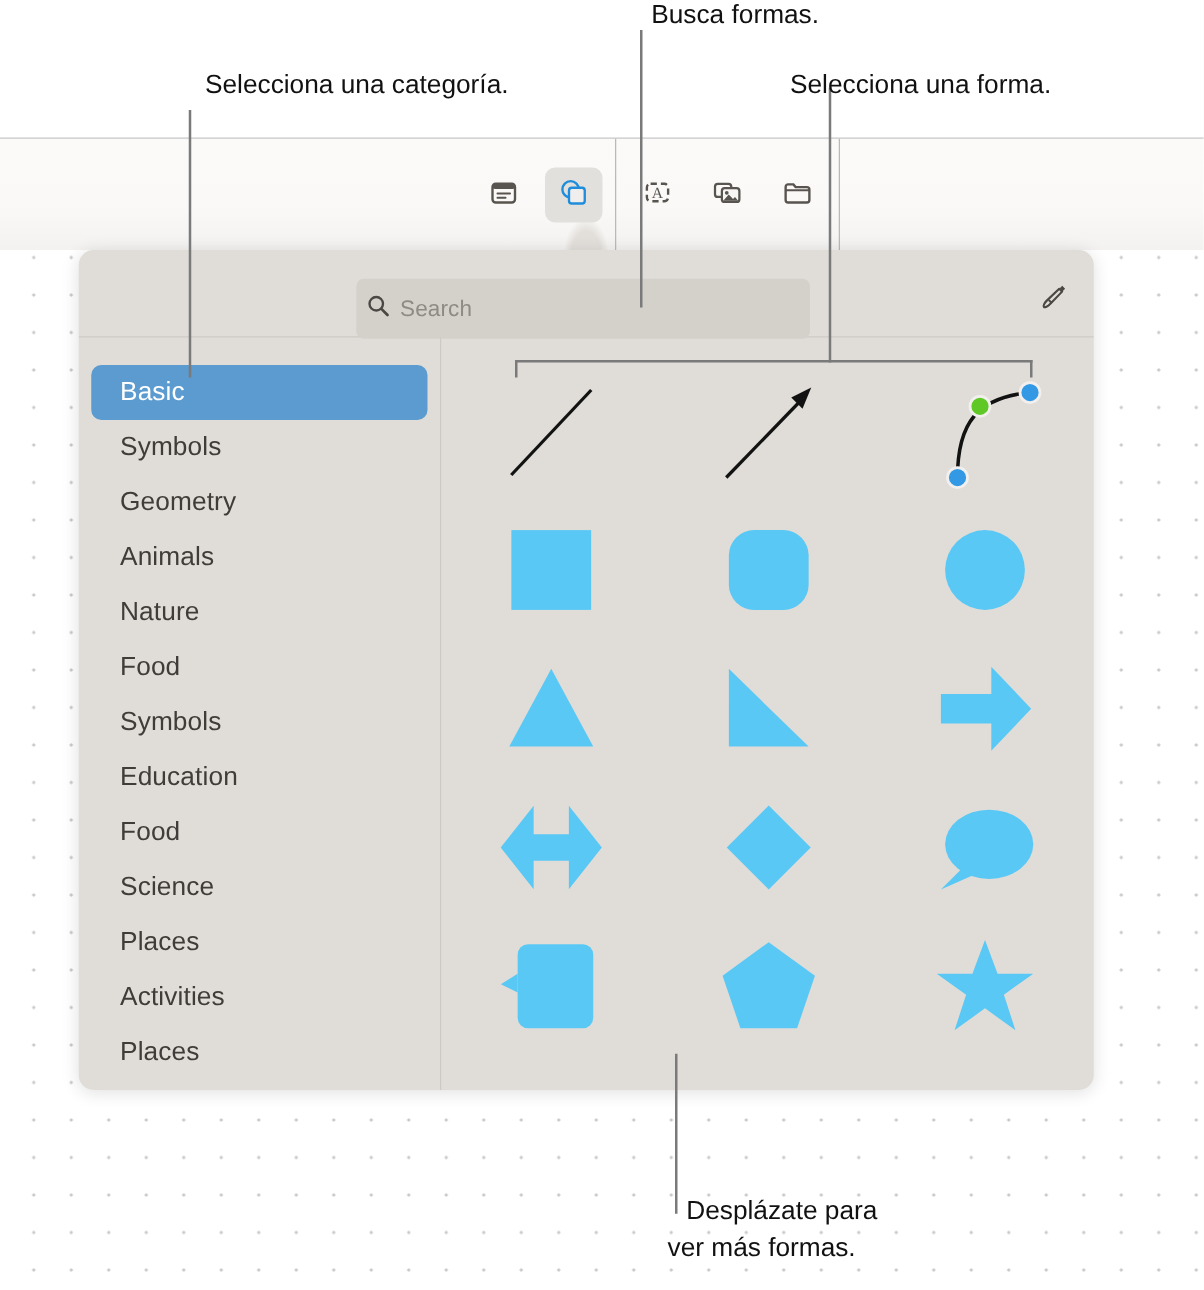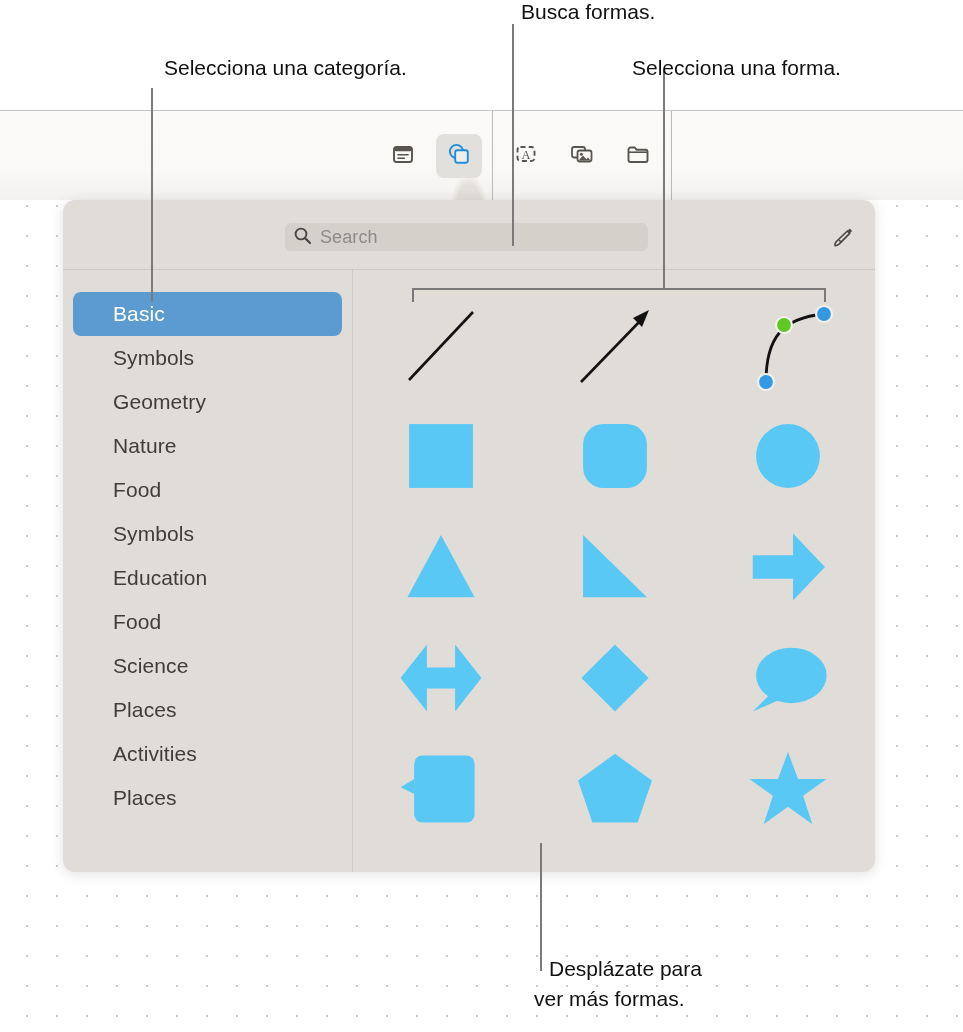--- a/index.html
+++ b/index.html
@@ -99,21 +99,21 @@
     width: 812px;
     height: 70px;
     border-bottom: 1px solid #cdc9c3;
     box-sizing: border-box;
   }
   #search-field {
     position: absolute;
     left: 222px;
     top: 23px;
     width: 363px;
-    height: 28px;
+    height: 48px;
     background: #d4d0ca;
     border-radius: 6px;
     display: flex;
     align-items: center;
     padding: 0 8px;
     box-sizing: border-box;
   }
   #search-placeholder {
     font-size: 18px;
     color: #8e8a85;
@@ -140,21 +140,21 @@
     height: 602px;
     padding-top: 22px;
     box-sizing: border-box;
     border-right: 1px solid #cdc9c3;
   }
   .cat-item {
     height: 44px;
     margin: 0 10px;
     display: flex;
     align-items: center;
-    padding-left: 40px;
+    padding-left: 23px;
     box-sizing: border-box;
     border-radius: 8px;
     font-size: 21px;
     color: #3f3c39;
     letter-spacing: 0.1px;
   }
   .cat-item.selected {
     background: #5b9bd0;
     color: #ffffff;
   }
@@ -304,20 +304,23 @@
     <div class="cat-item selected">
       <span>Basic</span>
     </div>
     <div class="cat-item">
       <span>Symbols</span>
     </div>
     <div class="cat-item">
       <span>Geometry</span>
     </div>
     <div class="cat-item">
+      <span>Animals</span>
+    </div>
+    <div class="cat-item">
       <span>Nature</span>
     </div>
     <div class="cat-item">
       <span>Food</span>
     </div>
     <div class="cat-item">
       <span>Symbols</span>
     </div>
     <div class="cat-item">
       <span>Education</span>

